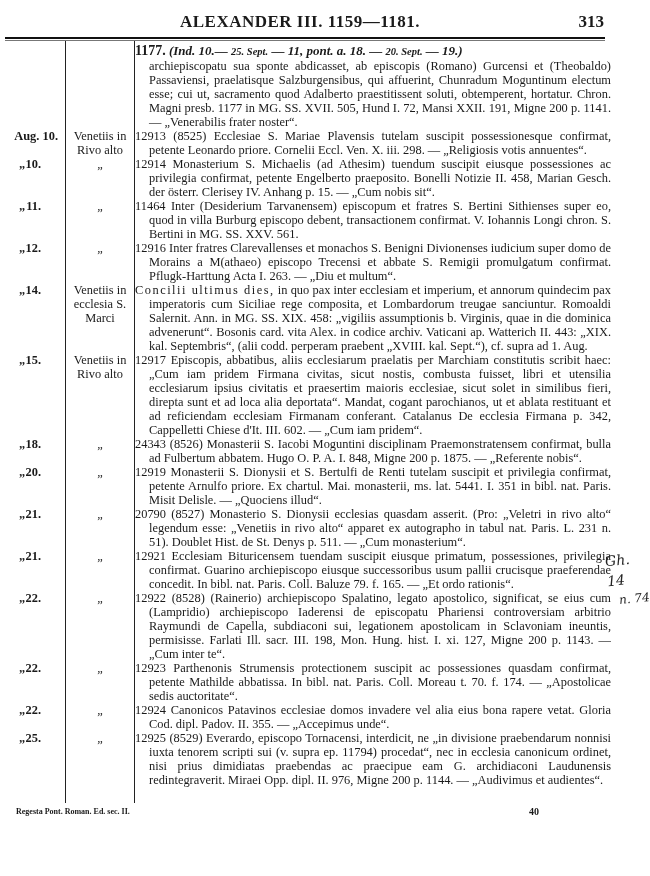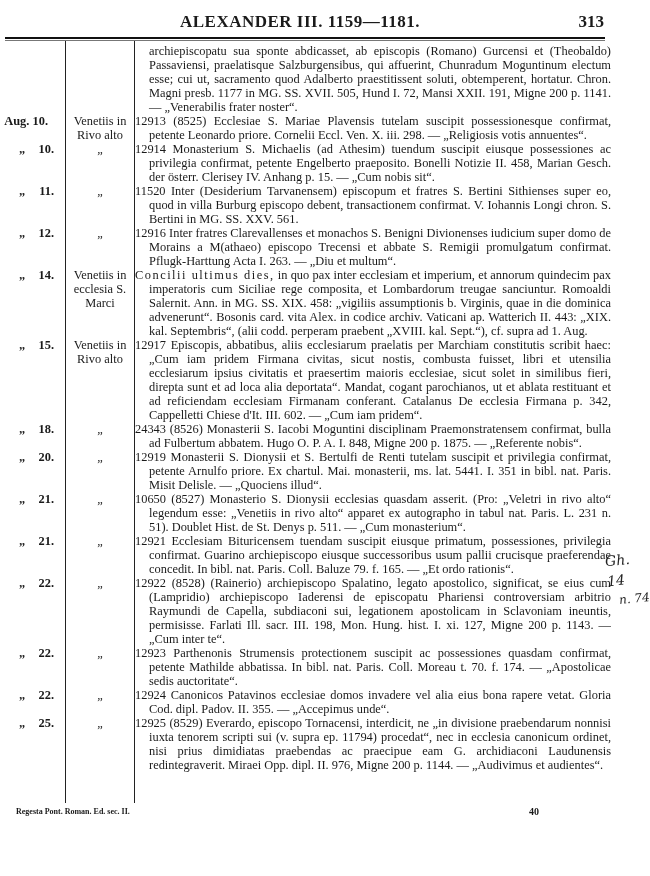--- a/index.html
+++ b/index.html
@@ -13,22 +13,22 @@
   .rh-page { position: absolute; right: 0; top: 0; font-family: "Liberation Serif", serif; font-weight: bold; font-size: 17px; margin-left: 8px; }
   .rule { position: absolute; left: 5px; width: 600px; top: 37px; height: 2px; background: #111; }
   .rule2 { position: absolute; left: 5px; width: 600px; top: 40px; height: 1px; background: #777; }
   .vline { position: absolute; top: 41px; height: 762px; width: 1px; background: #222; }
   .v1 { left: 65px; } .v2 { left: 134px; }
 
   .rows { position: absolute; left: 0; top: 44px; width: 650px; }
   .row { display: flex; font-family: "Liberation Serif", serif; font-size: 12.4px; line-height: 14px; }
   .c-date { width: 64px; box-sizing: border-box; padding-right: 4px; position: relative; font-weight: bold; }
   .c-date .ditto { position: absolute; left: 19px; top: 0; font-weight: bold; }
-  .c-date .day { position: absolute; right: 10px; top: 0; }
-  .c-date .full { position: absolute; right: 16px; top: 0; white-space: nowrap; text-align: center; }
+  .c-date .day { position: absolute; right: 23px; top: 0; }
+  .c-date .full { position: absolute; right: 6px; top: 0; white-space: nowrap; text-align: center; }
   .c-place { width: 70px; text-align: center; padding-left: 1px; }
   .c-text { width: 462px; padding-left: 9px; text-align: justify; }
   .entry-text { padding-left: 14px; text-indent: -14px; }
   .head-line { font-size: 13px; text-indent: 0; padding-left: 0; }
   .head-line b { font-size: 14px; }
   .head-line i { font-weight: bold; font-style: italic; }
   .head-line .sm { font-size: 10.5px; }
   .cont { padding-left: 14px; }
   .spaced { letter-spacing: 1.5px; }
 
@@ -47,20 +47,28 @@
   </div>
   <div class="rule"></div>
   <div class="rule2"></div>
   <div class="vline v1"></div>
   <div class="vline v2"></div>
 
   <div class="rows" id="rows">
     <div class="row">
       <div class="c-date"></div>
       <div class="c-place"></div>
+      <div class="c-text head-line">
+        <b>1177.</b>
+        <i><span>(Ind. 10.— </span><span class="sm">25. Sept.</span><span> — 11, pont. a. 18. — </span><span class="sm">20. Sept.</span><span> — 19.)</span></i>
+      </div>
+    </div>
+    <div class="row">
+      <div class="c-date"></div>
+      <div class="c-place"></div>
       <div class="c-text cont">archiepiscopatu sua sponte abdicasset, ab episcopis (Romano) Gurcensi et (Theobaldo) Passaviensi, praelatisque Salzburgensibus, qui affuerint, Chunradum Moguntinum electum esse; cui ut, sacramento quod Adalberto praestitissent soluti, obtemperent, hortatur. Chron. Magni presb. 1177 in MG. SS. XVII. 505, Hund I. 72, Mansi XXII. 191, Migne 200 p. 1141. — „Venerabilis frater noster“.</div>
     </div>
   <div class="row">
         <div class="c-date">
           <span class="full">Aug. 10.</span>
         </div>
         <div class="c-place">Venetiis in Rivo alto</div>
         <div class="c-text entry-text"><span>12913</span> <span>(8525)</span> <span>Ecclesiae S. Mariae Plavensis tutelam suscipit possessionesque confirmat, petente Leonardo priore. Cornelii Eccl. Ven. X. iii. 298. — „Religiosis votis annuentes“.</span></div>
       </div>
       <div class="row">
@@ -70,21 +78,21 @@
         </div>
         <div class="c-place">„</div>
         <div class="c-text entry-text"><span>12914</span> <span>Monasterium S. Michaelis (ad Athesim) tuendum suscipit eiusque possessiones ac privilegia confirmat, petente Engelberto praeposito. Bonelli Notizie II. 458, Marian Gesch. der österr. Clerisey IV. Anhang p. 15. — „Cum nobis sit“.</span></div>
       </div>
       <div class="row">
         <div class="c-date">
           <span class="ditto">„</span>
           <span class="day">11.</span>
         </div>
         <div class="c-place">„</div>
-        <div class="c-text entry-text"><span>11520</span> <span>Inter (Desiderium Tarvanensem) episcopum et fratres S. Bertini Sithienses super eo, quod in villa Burburg episcopo debent, transactionem confirmat. V. Iohannis Longi chron. S. Bertini in MG. SS. XXV. 561.</span></div>
+        <div class="c-text entry-text"><span>11464</span> <span>Inter (Desiderium Tarvanensem) episcopum et fratres S. Bertini Sithienses super eo, quod in villa Burburg episcopo debent, transactionem confirmat. V. Iohannis Longi chron. S. Bertini in MG. SS. XXV. 561.</span></div>
       </div>
       <div class="row">
         <div class="c-date">
           <span class="ditto">„</span>
           <span class="day">12.</span>
         </div>
         <div class="c-place">„</div>
         <div class="c-text entry-text"><span>12916</span> <span>Inter fratres Clarevallenses et monachos S. Benigni Divionenses iudicium super domo de Morains a M(athaeo) episcopo Trecensi et abbate S. Remigii promulgatum confirmat. Pflugk-Harttung Acta I. 263. — „Diu et multum“.</span></div>
       </div>
       <div class="row">
@@ -118,21 +126,21 @@
         </div>
         <div class="c-place">„</div>
         <div class="c-text entry-text"><span>12919</span> <span>Monasterii S. Dionysii et S. Bertulfi de Renti tutelam suscipit et privilegia confirmat, petente Arnulfo priore. Ex chartul. Mai. monasterii, ms. lat. 5441. I. 351 in bibl. nat. Paris. Misit Delisle. — „Quociens illud“.</span></div>
       </div>
       <div class="row">
         <div class="c-date">
           <span class="ditto">„</span>
           <span class="day">21.</span>
         </div>
         <div class="c-place">„</div>
-        <div class="c-text entry-text"><span>10650</span> <span>(8527)</span> <span>Monasterio S. Dionysii ecclesias quasdam asserit. (Pro: „Veletri in rivo alto“ legendum esse: „Venetiis in rivo alto“ apparet ex autographo in tabul nat. Paris. L. 231 n. 51). Doublet Hist. de St. Denys p. 511. — „Cum monasterium“.</span></div>
+        <div class="c-text entry-text"><span>20790</span> <span>(8527)</span> <span>Monasterio S. Dionysii ecclesias quasdam asserit. (Pro: „Veletri in rivo alto“ legendum esse: „Venetiis in rivo alto“ apparet ex autographo in tabul nat. Paris. L. 231 n. 51). Doublet Hist. de St. Denys p. 511. — „Cum monasterium“.</span></div>
       </div>
       <div class="row">
         <div class="c-date">
           <span class="ditto">„</span>
           <span class="day">21.</span>
         </div>
         <div class="c-place">„</div>
         <div class="c-text entry-text"><span>12921</span> <span>Ecclesiam Bituricensem tuendam suscipit eiusque primatum, possessiones, privilegia confirmat. Guarino archiepiscopo eiusque successoribus usum pallii crucisque praeferendae concedit. In bibl. nat. Paris. Coll. Baluze 79. f. 165. — „Et ordo rationis“.</span></div>
       </div>
       <div class="row">

